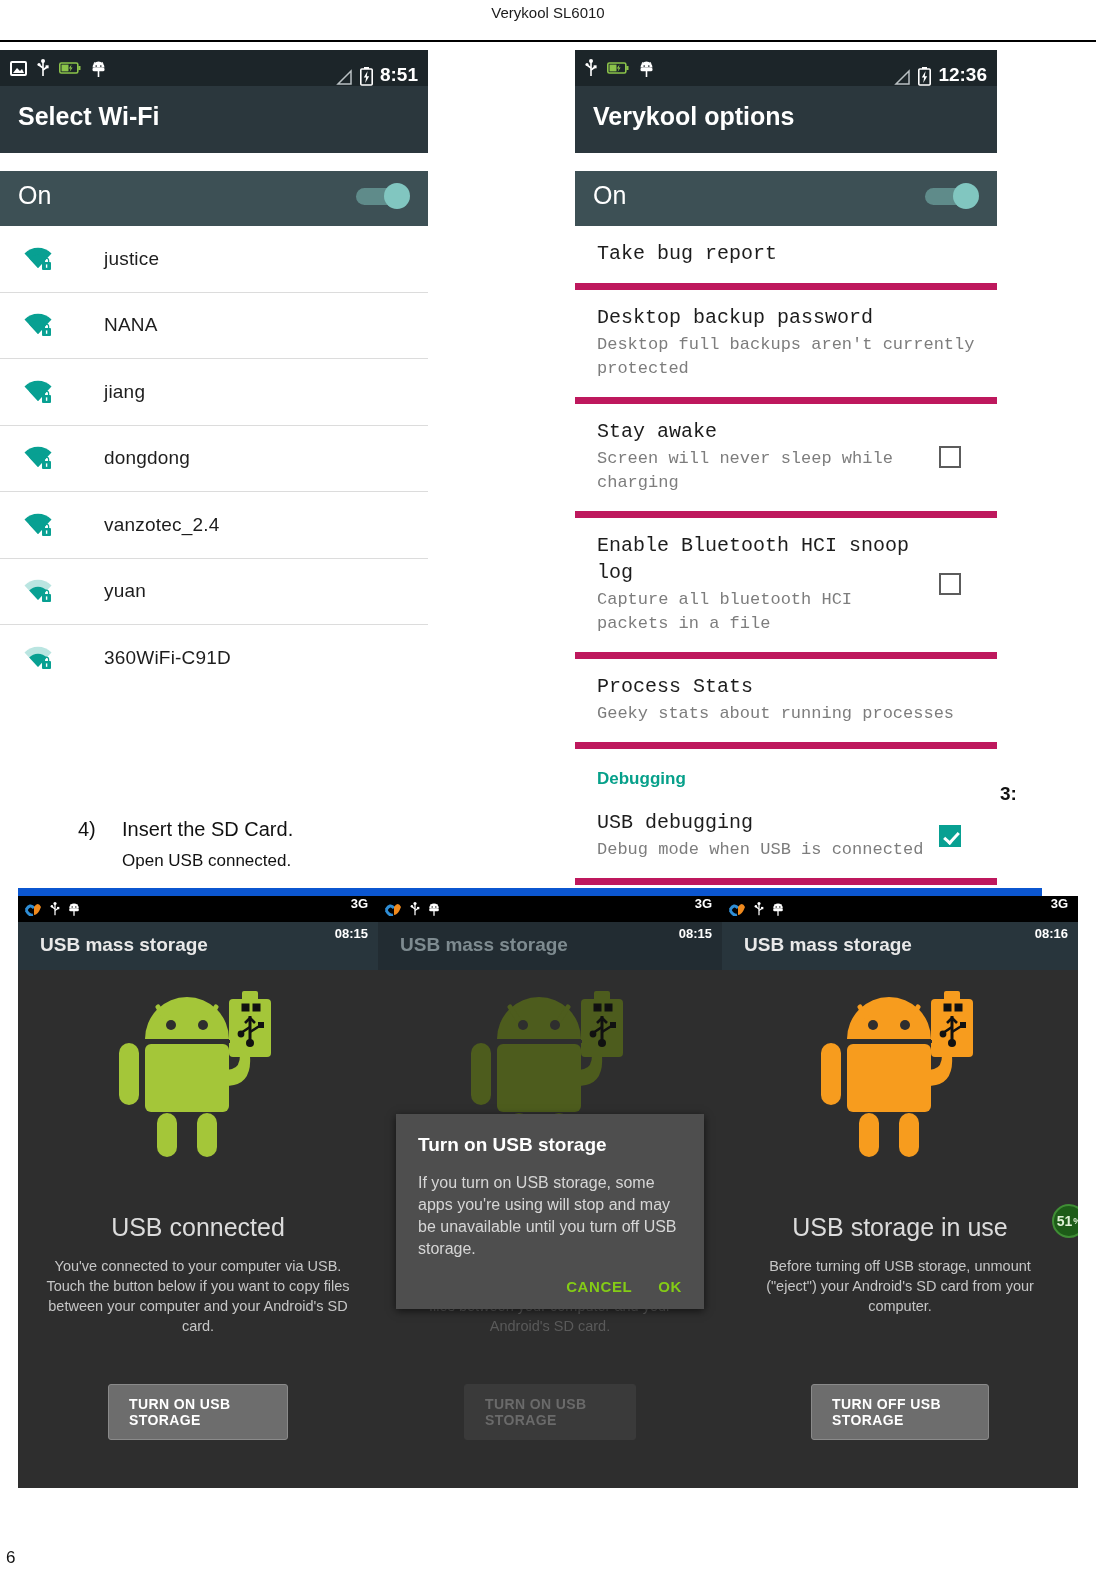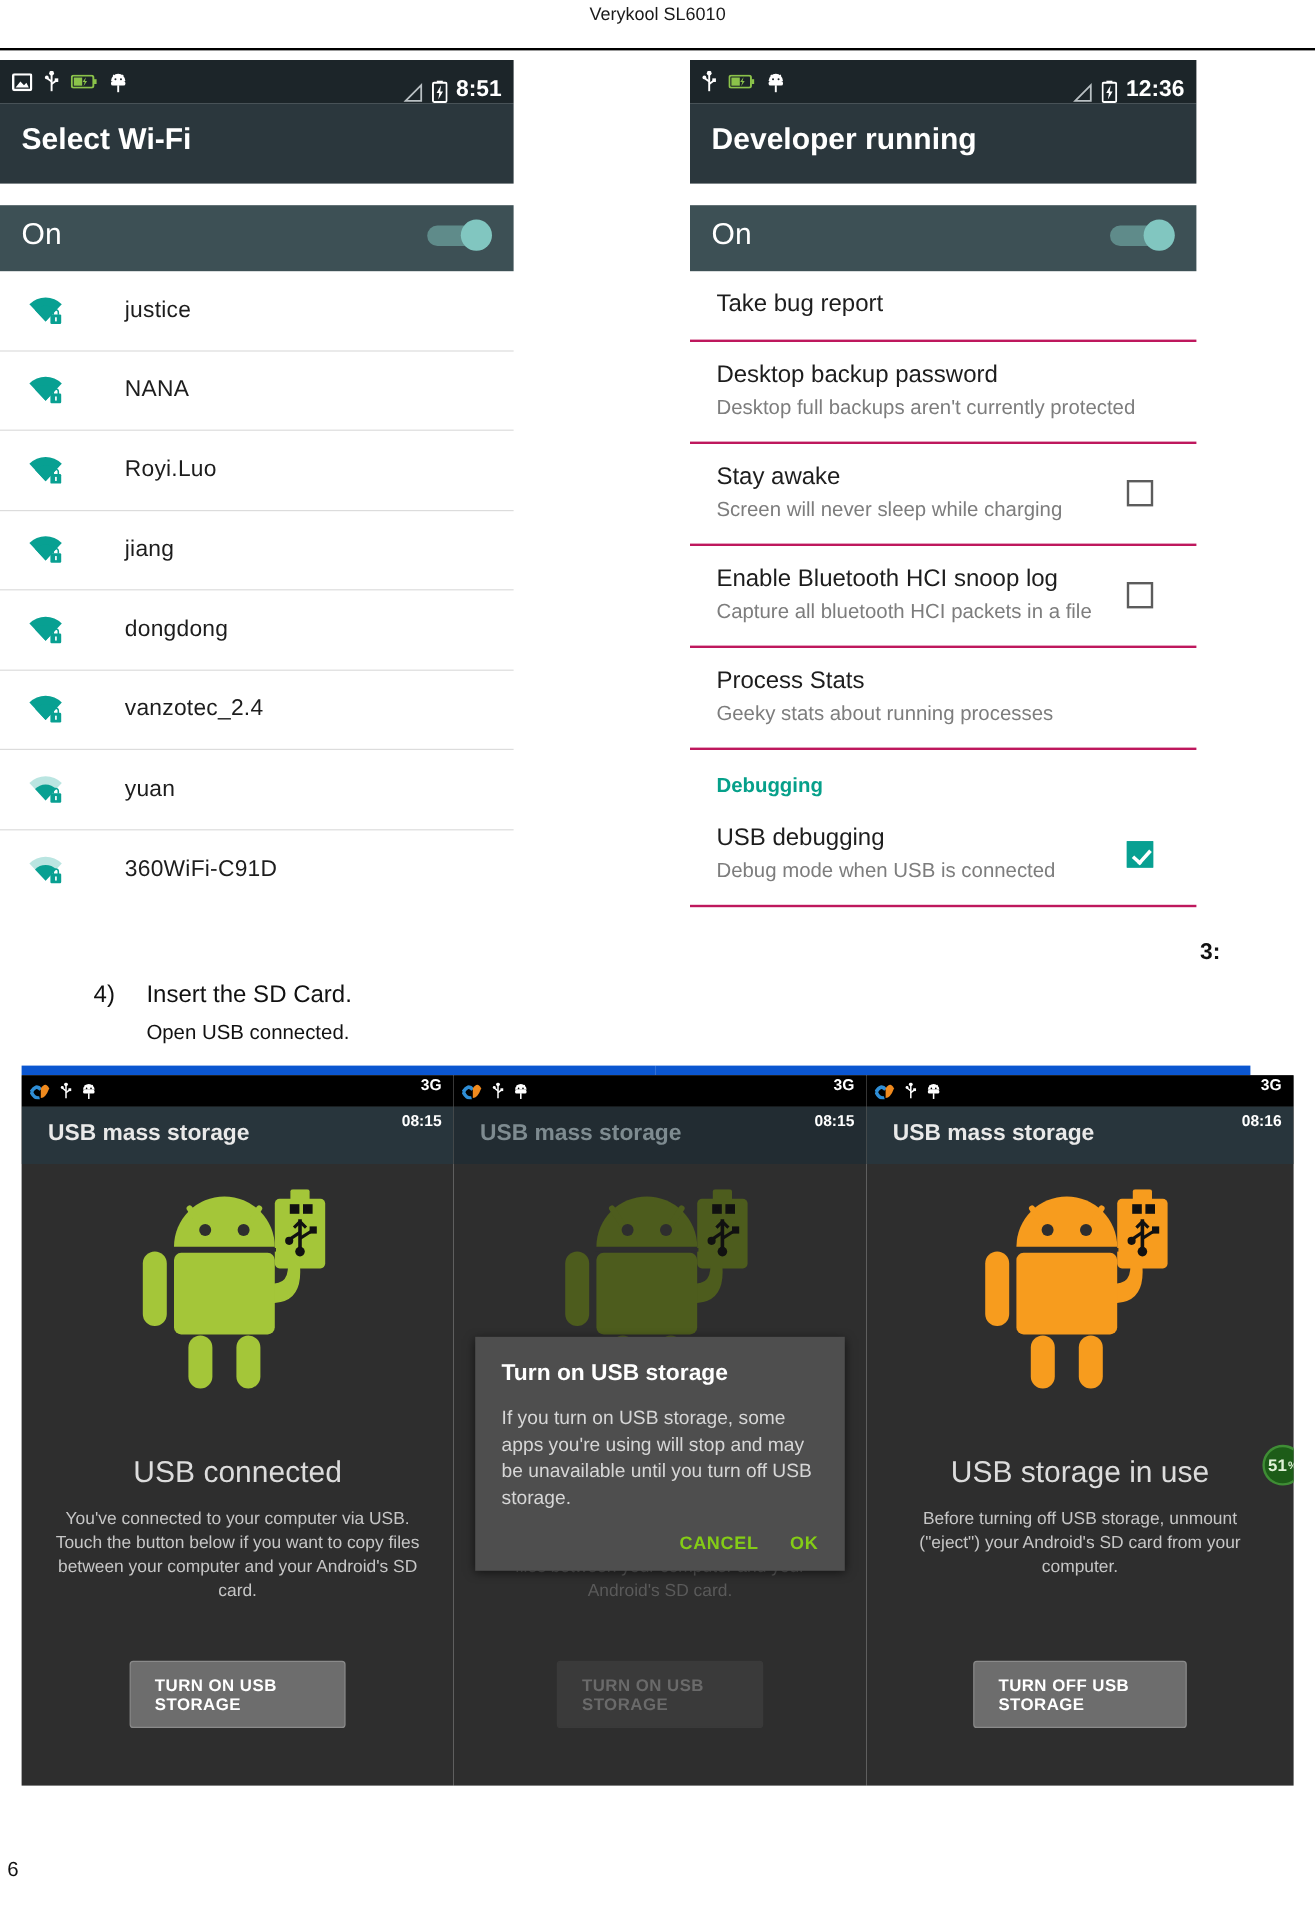--- a/index.html
+++ b/index.html
@@ -76,24 +76,25 @@
     border-bottom:1px solid #dcdcdc;
     padding-left: 22px;
   }
   .wifi-row:last-child { border-bottom:none; }
   .wifi-name { font-size:19px; color:#1d1d1d; margin-left:50px; letter-spacing:.2px;}
   .wifi-icon { width:32px; height:26px; position:relative; flex:none; }
 
   
   .dev-list { }
   .dev-row {
-    border-bottom:2px solid #be185d;
+    border-bottom:7px solid #be185d;
     padding: 14px 18px 16px 22px;
     display:flex; align-items:center; justify-content:space-between;
     gap: 12px;
+    font-family: Liberation Mono, monospace;
   }
   .dev-texts { flex:1 1 auto; }
   .dev-title { font-size:20px; color:#1d1d1d; line-height:27px;}
   .dev-sub { font-size:17px; color:#7d7d7d; line-height:24px; margin-top:2px;}
   .dev-section { font-size:17px; color:#06a08a; font-weight:bold;
                  padding: 20px 18px 6px 22px; }
   .cb {
     width:22px; height:22px; border:2.5px solid #5c5c5c; background:#fff;
     flex:none; margin-right:18px;
   }
@@ -268,30 +269,20 @@
           <span class="wifi-name">NANA</span>
         </div>
         <div class="wifi-row">
           <span class="wifi-icon"><svg width="32" height="26" viewBox="0 0 32 26">
               <path d="M16 22 L2.5 7.5 A19 19 0 0 1 29.5 7.5 Z" fill="#08a092"></path>
               <path d="M16 22 L7.2 12.6 A12 12 0 0 1 24.8 12.6 Z" fill="#08a092"></path>
               <rect x="20" y="16" width="9" height="8" rx="1" fill="#08a092"></rect>
               <path d="M22.4 16.3 v-2.1 a2.1 2.1 0 0 1 4.2 0 v2.1" fill="none" stroke="#08a092" stroke-width="1.3"></path>
               <rect x="23.9" y="18.4" width="1.4" height="3.4" fill="#fff"></rect>
             </svg></span>
-          <span class="wifi-name">Royi.Luo</span>
-        </div>
-        <div class="wifi-row">
-          <span class="wifi-icon"><svg width="32" height="26" viewBox="0 0 32 26">
-              <path d="M16 22 L2.5 7.5 A19 19 0 0 1 29.5 7.5 Z" fill="#08a092"></path>
-              <path d="M16 22 L7.2 12.6 A12 12 0 0 1 24.8 12.6 Z" fill="#08a092"></path>
-              <rect x="20" y="16" width="9" height="8" rx="1" fill="#08a092"></rect>
-              <path d="M22.4 16.3 v-2.1 a2.1 2.1 0 0 1 4.2 0 v2.1" fill="none" stroke="#08a092" stroke-width="1.3"></path>
-              <rect x="23.9" y="18.4" width="1.4" height="3.4" fill="#fff"></rect>
-            </svg></span>
           <span class="wifi-name">jiang</span>
         </div>
         <div class="wifi-row">
           <span class="wifi-icon"><svg width="32" height="26" viewBox="0 0 32 26">
               <path d="M16 22 L2.5 7.5 A19 19 0 0 1 29.5 7.5 Z" fill="#08a092"></path>
               <path d="M16 22 L7.2 12.6 A12 12 0 0 1 24.8 12.6 Z" fill="#08a092"></path>
               <rect x="20" y="16" width="9" height="8" rx="1" fill="#08a092"></rect>
               <path d="M22.4 16.3 v-2.1 a2.1 2.1 0 0 1 4.2 0 v2.1" fill="none" stroke="#08a092" stroke-width="1.3"></path>
               <rect x="23.9" y="18.4" width="1.4" height="3.4" fill="#fff"></rect>
             </svg></span>
@@ -363,21 +354,21 @@
         <svg width="13" height="19" viewBox="0 0 13 19">
           <rect x="4" y="0" width="5" height="2" fill="#fff"></rect>
           <rect x="0.8" y="2" width="11.4" height="16" rx="1" fill="none" stroke="#fff" stroke-width="1.6"></rect>
           <path d="M7.6 4 L3.8 10.4 L6.1 10.4 L5.2 16 L9.2 9.2 L6.8 9.2 Z" fill="#fff"></path>
         </svg>
         <span>12:36</span>
       </div>
     </div>
 
     <div class="appbar dev">
-      <span>Developer running</span>
+      <span>Verykool options</span>
     </div>
 
     <div class="switchbar">
       <span>On</span>
       <span class="toggle">
         <span class="track"></span>
         <span class="knob"></span>
       </span>
     </div>
 

